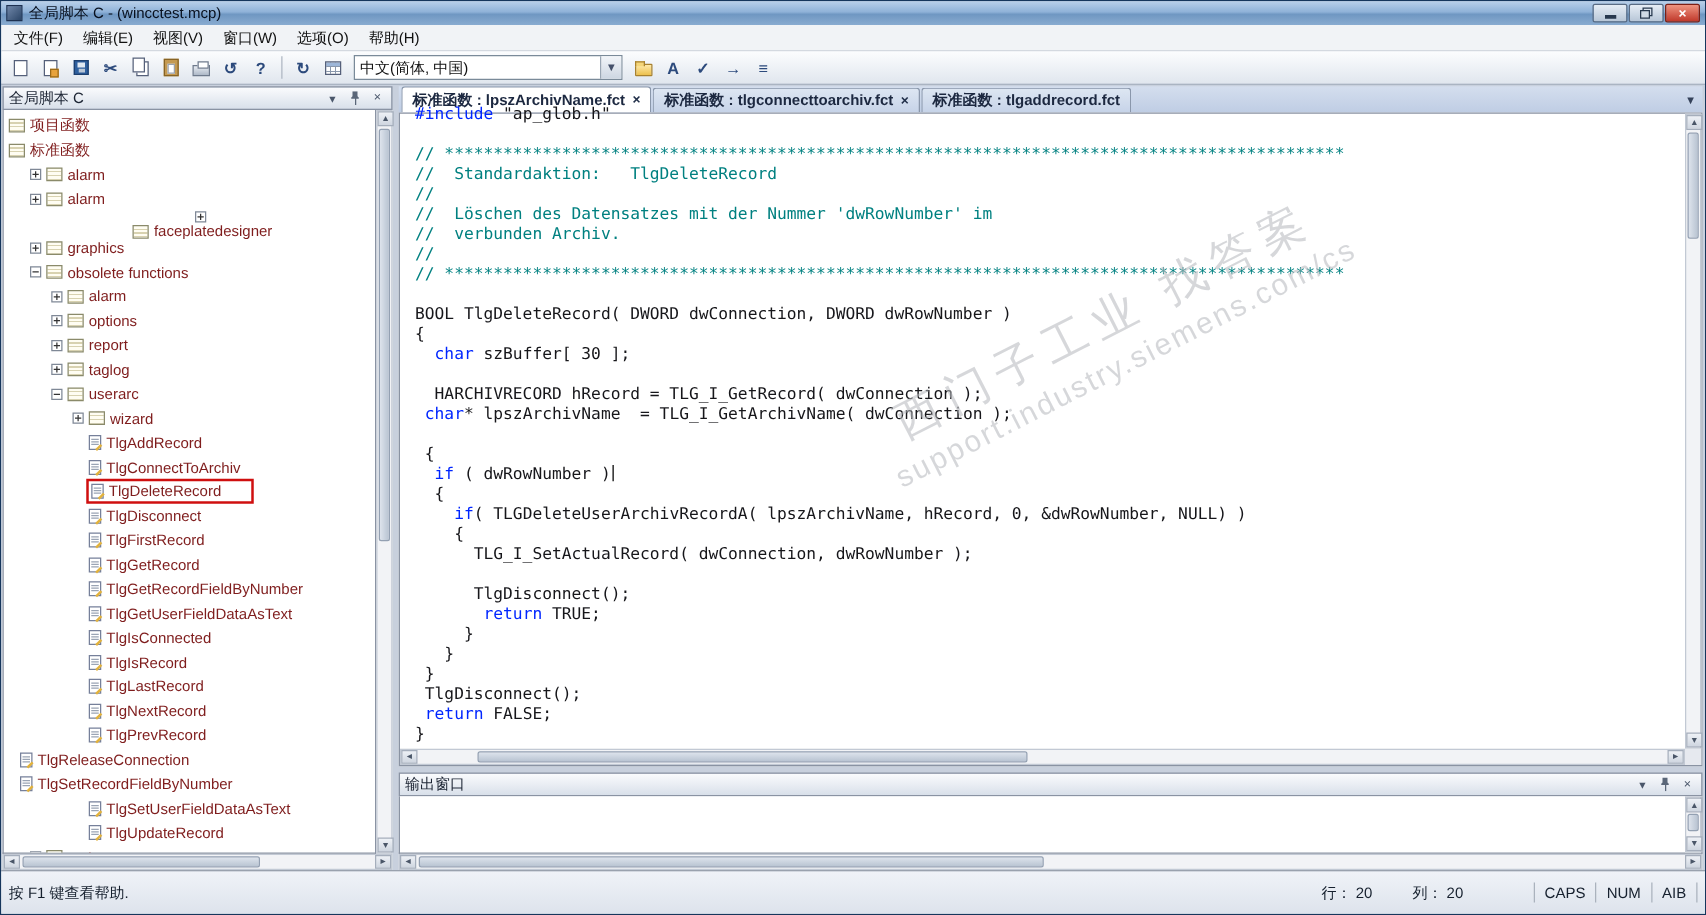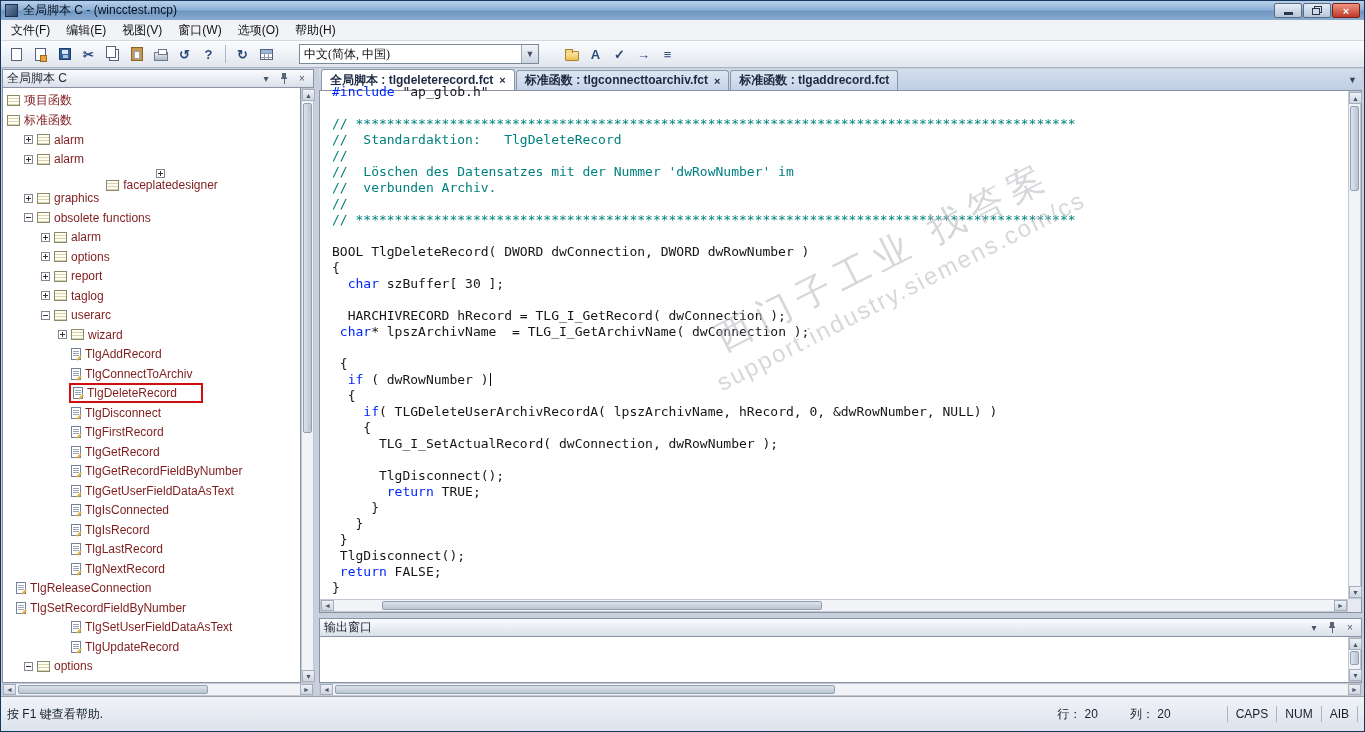--- a/index.html
+++ b/index.html
@@ -43,21 +43,21 @@
   .k-paste { width:12px; height:14px; background:#c49a52; border:1px solid #876325; position:relative; }
   .k-paste::after { content:""; position:absolute; left:2px; top:3px; right:2px; bottom:1px; background:#fff; border:1px solid #9aa2ae; }
   .k-print { width:14px; height:9px; background:linear-gradient(#e8ecf2,#aeb9c8); border:1px solid #6e7a8c; position:relative; margin-top:4px; }
   .k-print::before { content:""; position:absolute; left:3px; top:-4px; width:7px; height:4px; background:#fff; border:1px solid #6e7a8c; }
   .k-folder { width:14px; height:10px; background:linear-gradient(#ffe9a8,#ecc04e); border:1px solid #a8812e; position:relative; margin-top:3px; border-radius:1px; }
   .k-folder::before { content:""; position:absolute; left:-1px; top:-3px; width:6px; height:3px; background:#f4d579; border:1px solid #a8812e; border-bottom:none; }
   .k-grid { width:13px; height:11px; border:1px solid #55607a;
     background:linear-gradient(#9db6d8 0 3px, rgba(0,0,0,0) 3px),
       repeating-linear-gradient(90deg, rgba(0,0,0,0) 0 3px, #8a98ac 3px 4px),
       repeating-linear-gradient(180deg, rgba(0,0,0,0) 0 3px, #8a98ac 3px 4px), #fff; }
-  .tb-combo { width:240px; height:20px; margin:0 20px; background:#fff; border:1px solid #7a8a99; display:flex; align-items:center;font-family:Liberation Serif, serif; }
+  .tb-combo { width:215px; height:20px; margin:0 4px; background:#fff; border:1px solid #7a8a99; display:flex; align-items:center; }
   .tb-combo-text { flex:1; padding-left:4px; color:#111; white-space:nowrap; overflow:hidden; }
   .tb-combo-btn { width:17px; height:18px; display:flex; align-items:center; justify-content:center;
     background:linear-gradient(#f2f5f9,#cdd6e2); border-left:1px solid #9aa6b4; color:#44506a; font-size:9px; }
 
   
   .main { flex:1; display:flex; min-height:0; background:#c8d0dd; }
   .left-panel { width:312px; flex:0 0 312px; display:flex; flex-direction:column; margin:1px 2px 0 1px; }
   .right-panel { flex:1; min-width:0; display:flex; flex-direction:column; margin:1px 2px 0 3px; }
 
   .panel-header { height:19px; display:flex; align-items:center; padding:0 4px;
@@ -403,20 +403,27 @@
                 <span class="nlabel">TlgLastRecord</span>
               </span>
             </div>
             <div class="tree-row" style="padding-left: 55px;">
               <span class="expand-spacer"></span>
               <span class="node">
                 <span class="nicon i-script"></span>
                 <span class="nlabel">TlgNextRecord</span>
               </span>
             </div>
+            <div class="tree-row" style="padding-left: 55px;">
+              <span class="expand-spacer"></span>
+              <span class="node">
+                <span class="nicon i-script"></span>
+                <span class="nlabel">TlgPrevRecord</span>
+              </span>
+            </div>
             <div class="tree-row" style="">
               <span class="expand-spacer"></span>
               <span class="node">
                 <span class="nicon i-script"></span>
                 <span class="nlabel">TlgReleaseConnection</span>
               </span>
             </div>
             <div class="tree-row" style="">
               <span class="expand-spacer"></span>
               <span class="node">
@@ -460,21 +467,21 @@
         <span class="sb-track">
             <span class="sb-thumb" style="left:2px;width:190px;"></span>
           </span>
         <span class="sb-a">►</span>
       </div>
     </div>
 
     <div class="right-panel">
       <div class="tabbar" id="tabbar">
         <div class="tab active">
-            <span class="tab-label">全局脚本 : tlgdeleterecord.fct</span>
+            <span class="tab-label">标准函数 : lpszArchivName.fct</span>
             <span class="tab-close">×</span>
           </div>
           <div class="tab">
             <span class="tab-label">标准函数 : tlgconnecttoarchiv.fct</span>
             <span class="tab-close">×</span>
           </div>
           <div class="tab">
             <span class="tab-label">标准函数 : tlgaddrecord.fct</span>
           </div>
           <span class="tab-drop" id="tabdrop">▼</span>

